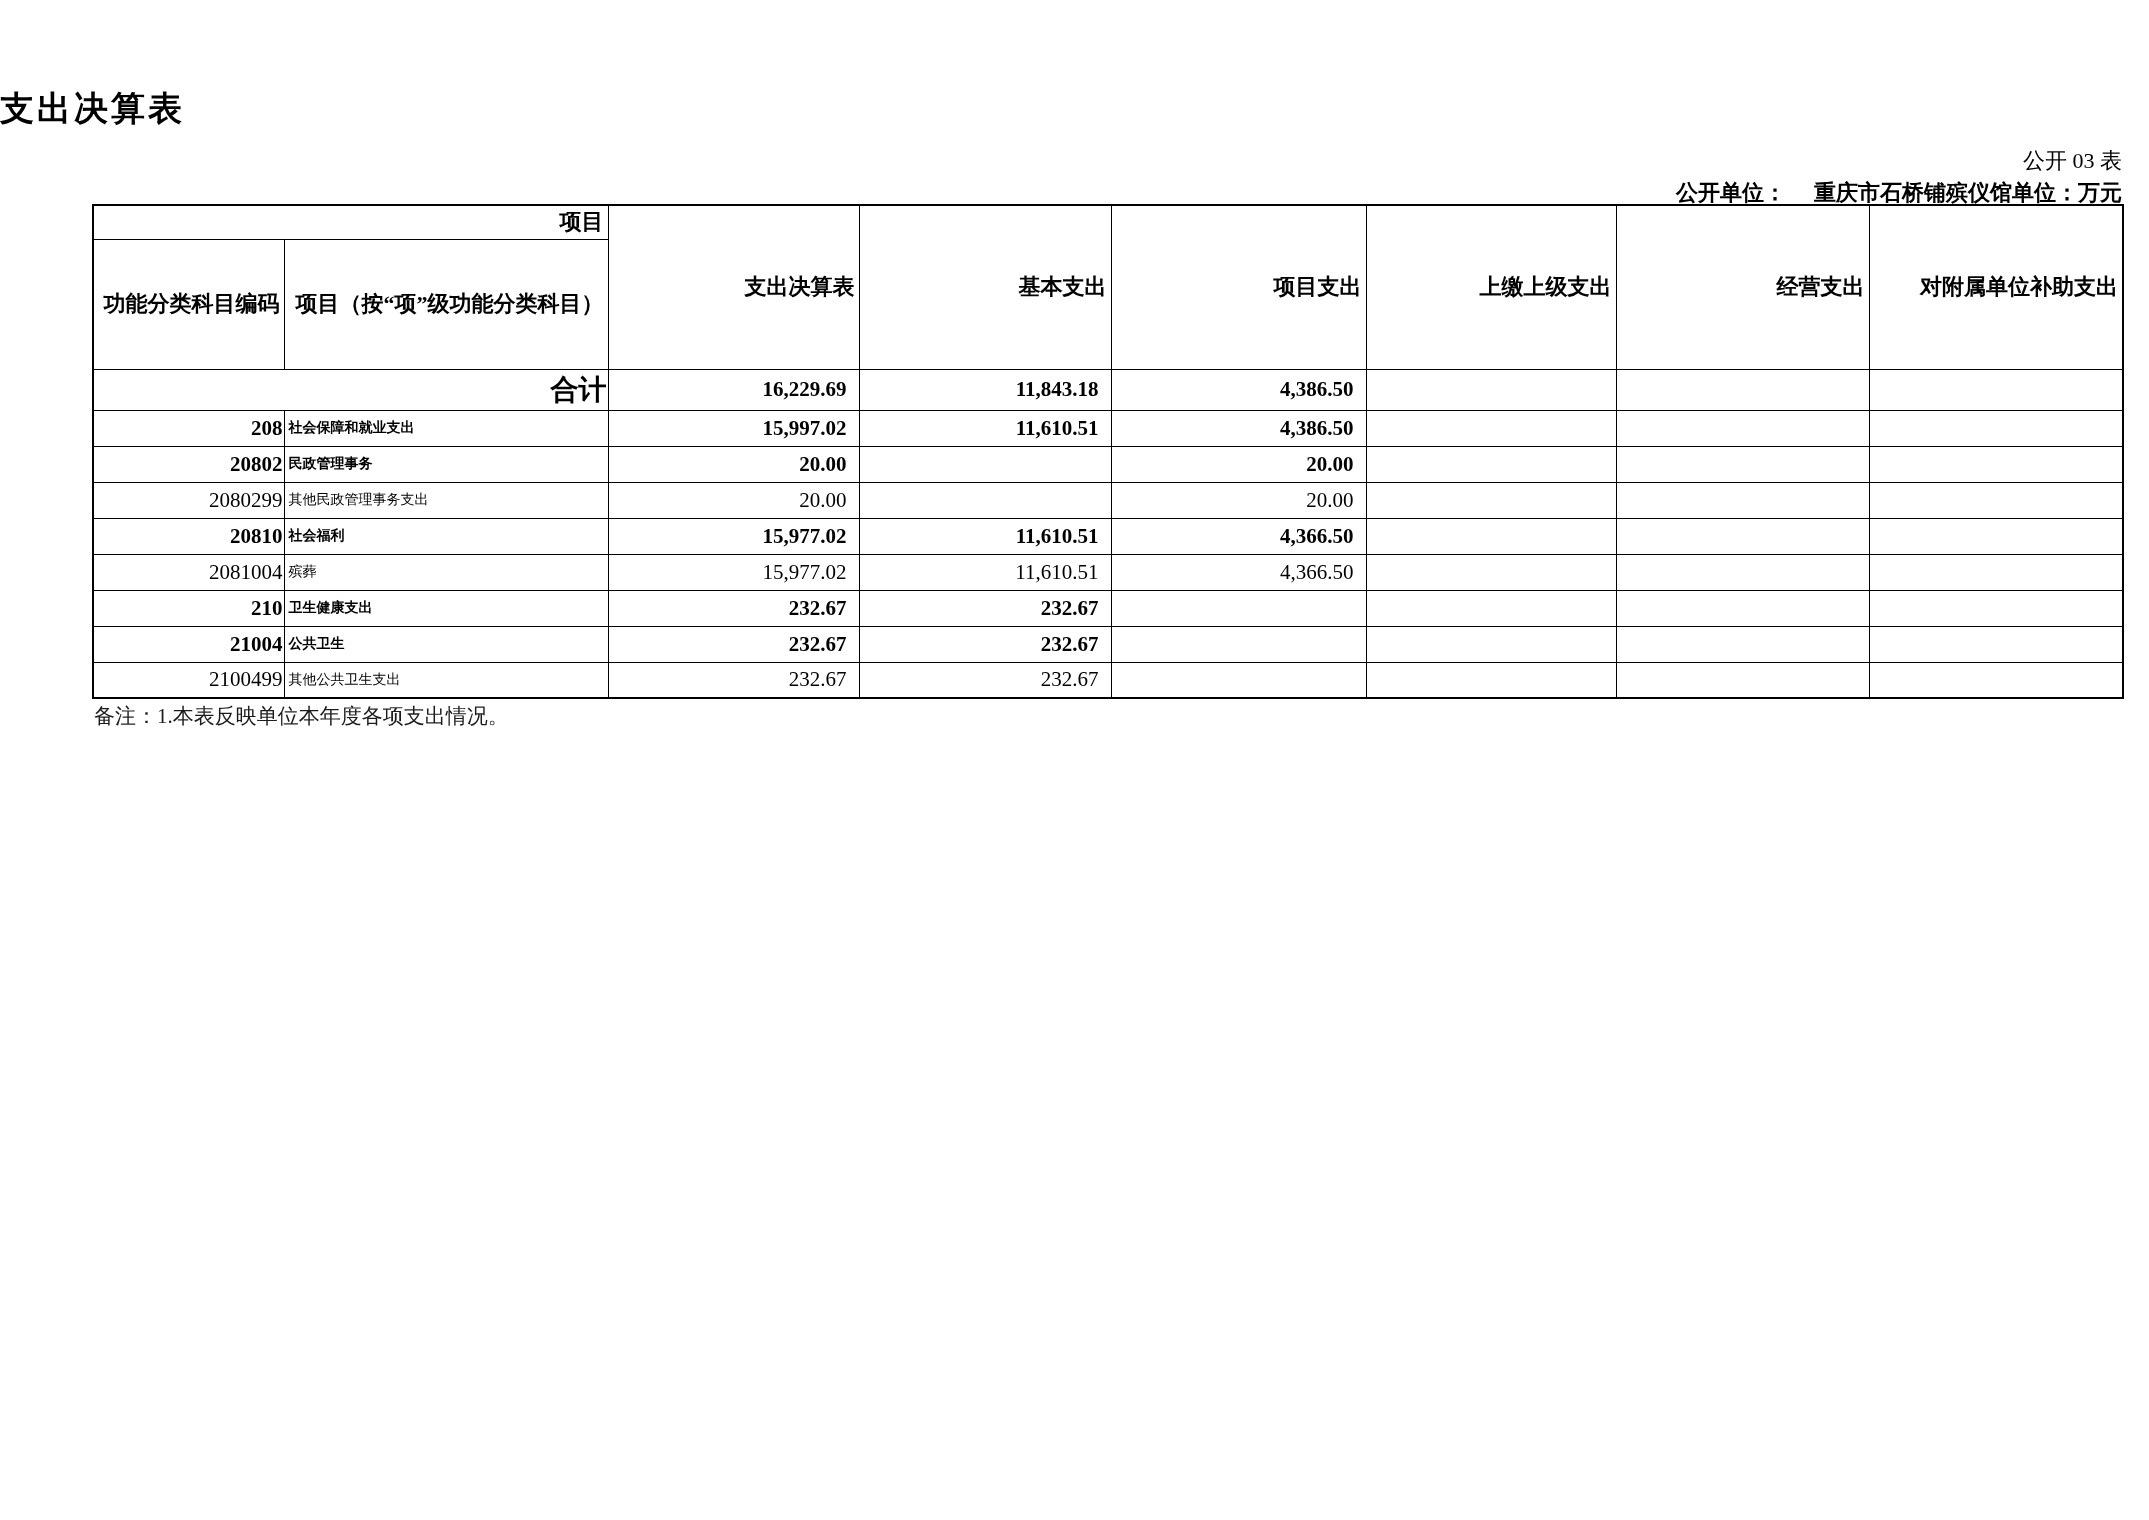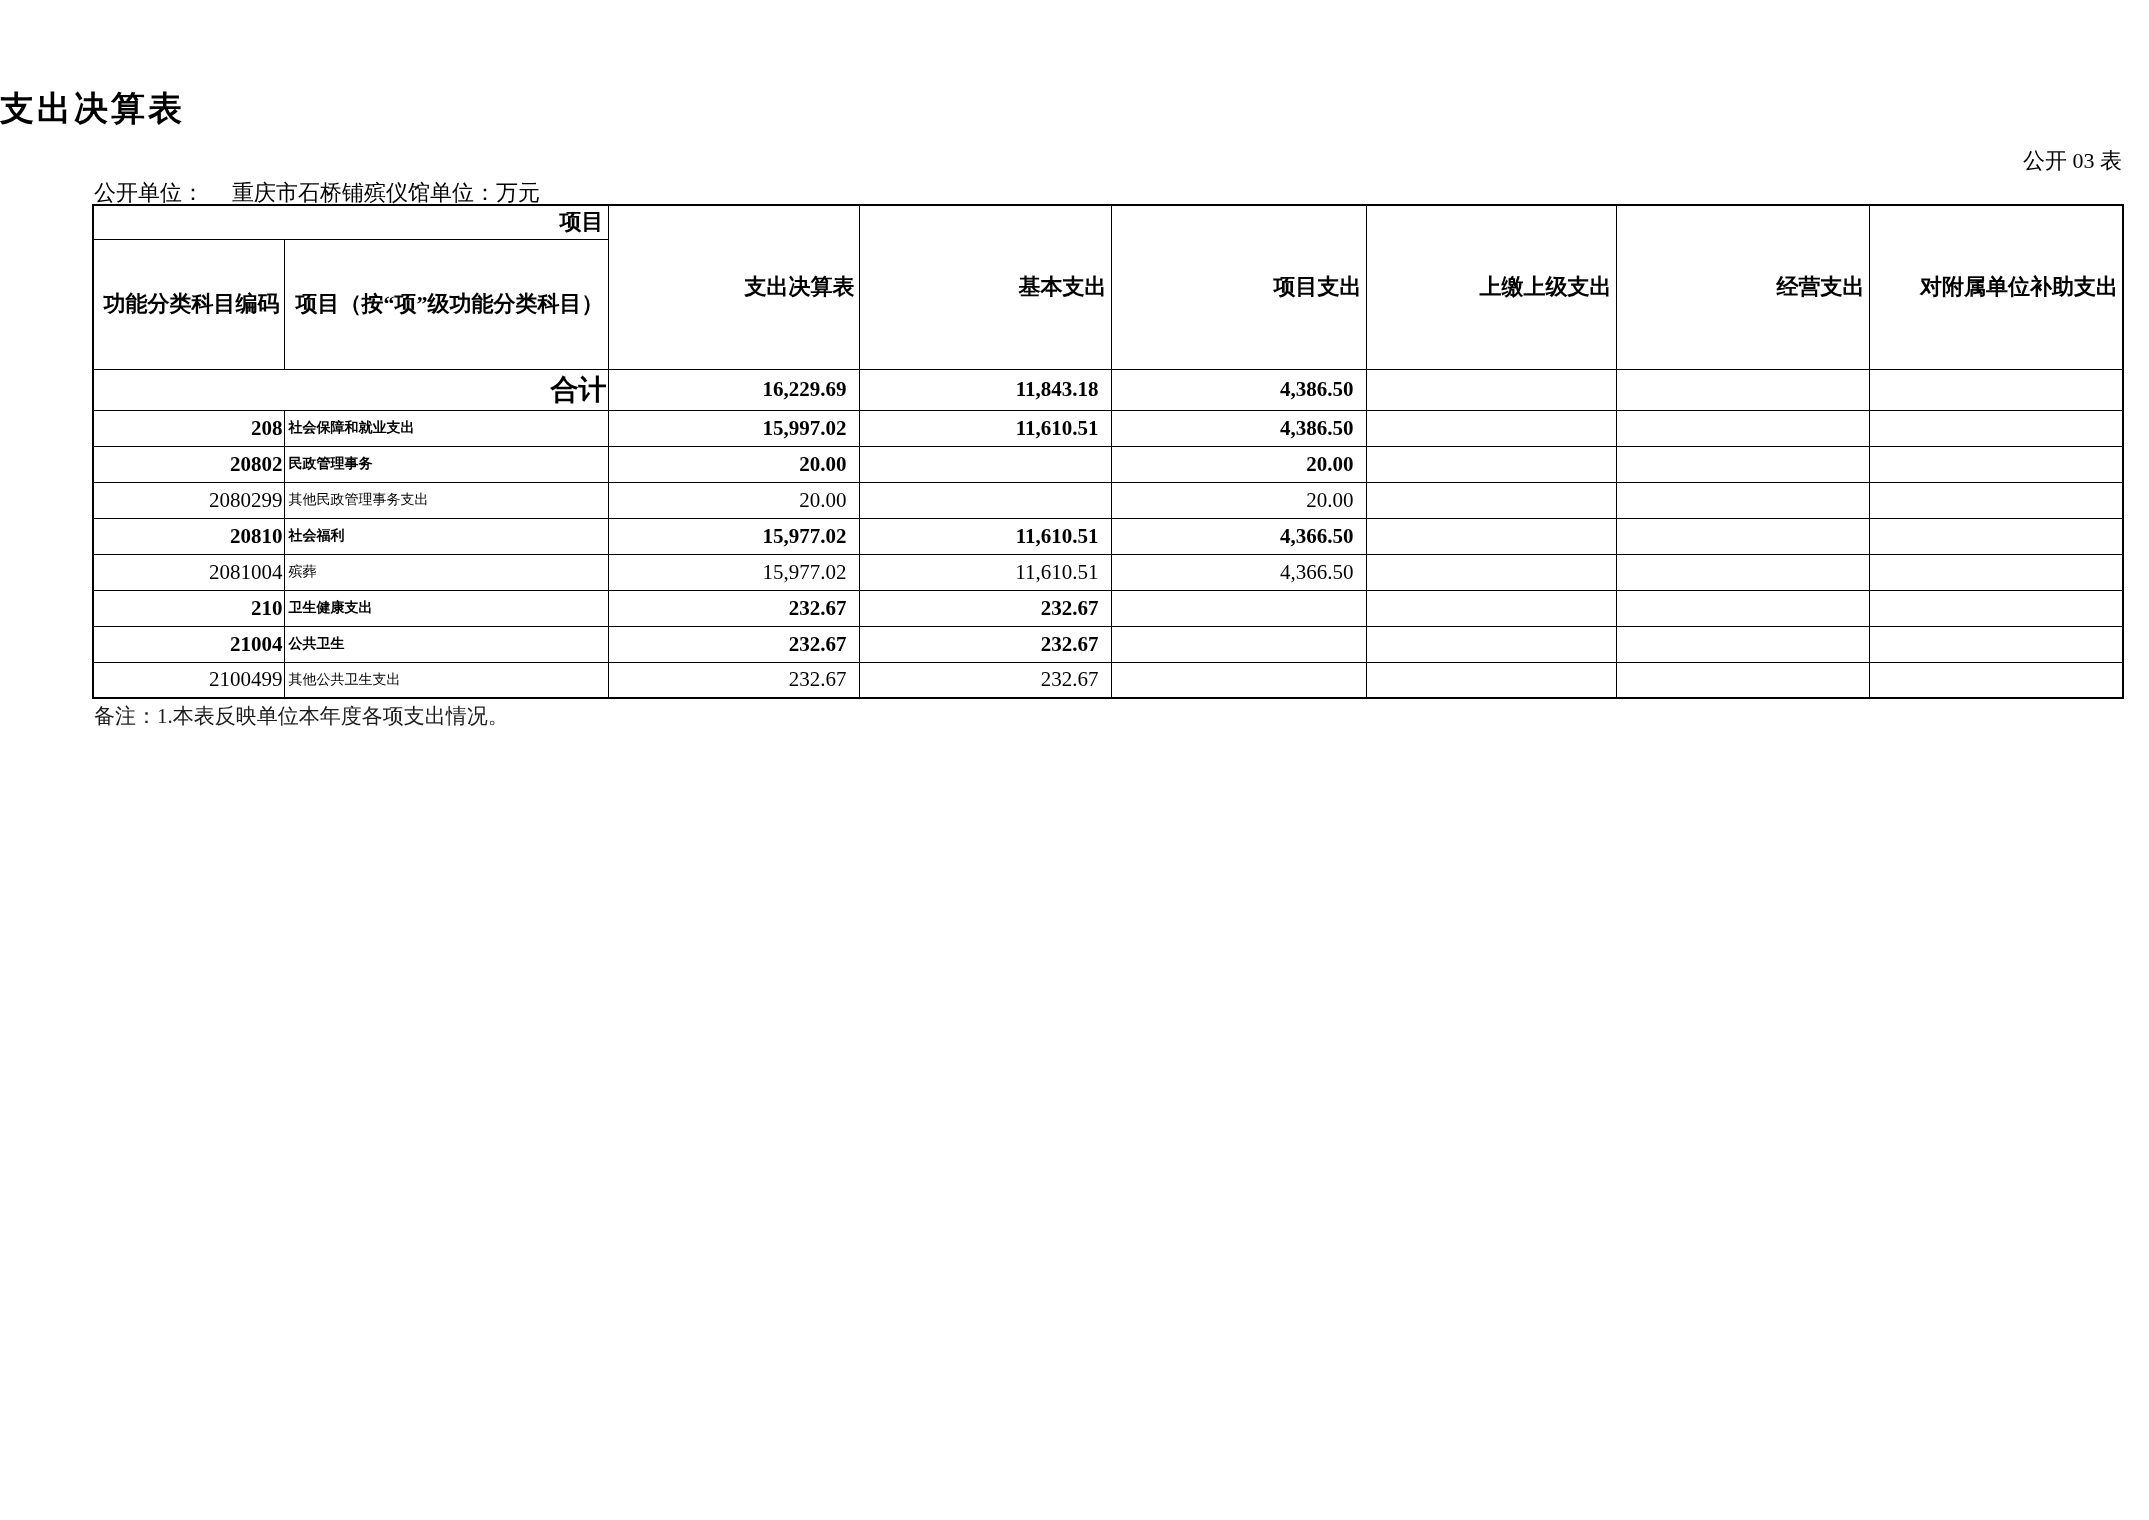--- a/index.html
+++ b/index.html
@@ -15,21 +15,21 @@
     position:absolute;top:86px;left:0;width:100%;
     text-align:left;font-size:34px;font-weight:bold;letter-spacing:3px;
   }
   .form-code{
     position:absolute;top:146px;right:27px;
     font-size:22px;
   }
   .meta-row{
     position:absolute;top:178px;left:94px;right:27px;
     font-size:22px;
-    display:flex;justify-content:flex-start;
+    display:flex;justify-content:flex-end;font-weight:bold;
   }
   .unit-name{margin-left:28px;}
   table.acct{
     position:absolute;top:204px;left:92px;
     width:2030px;
     border-collapse:collapse;table-layout:fixed;
     border:2px solid #000;
   }
   table.acct th, table.acct td{
     border:1px solid #000;

